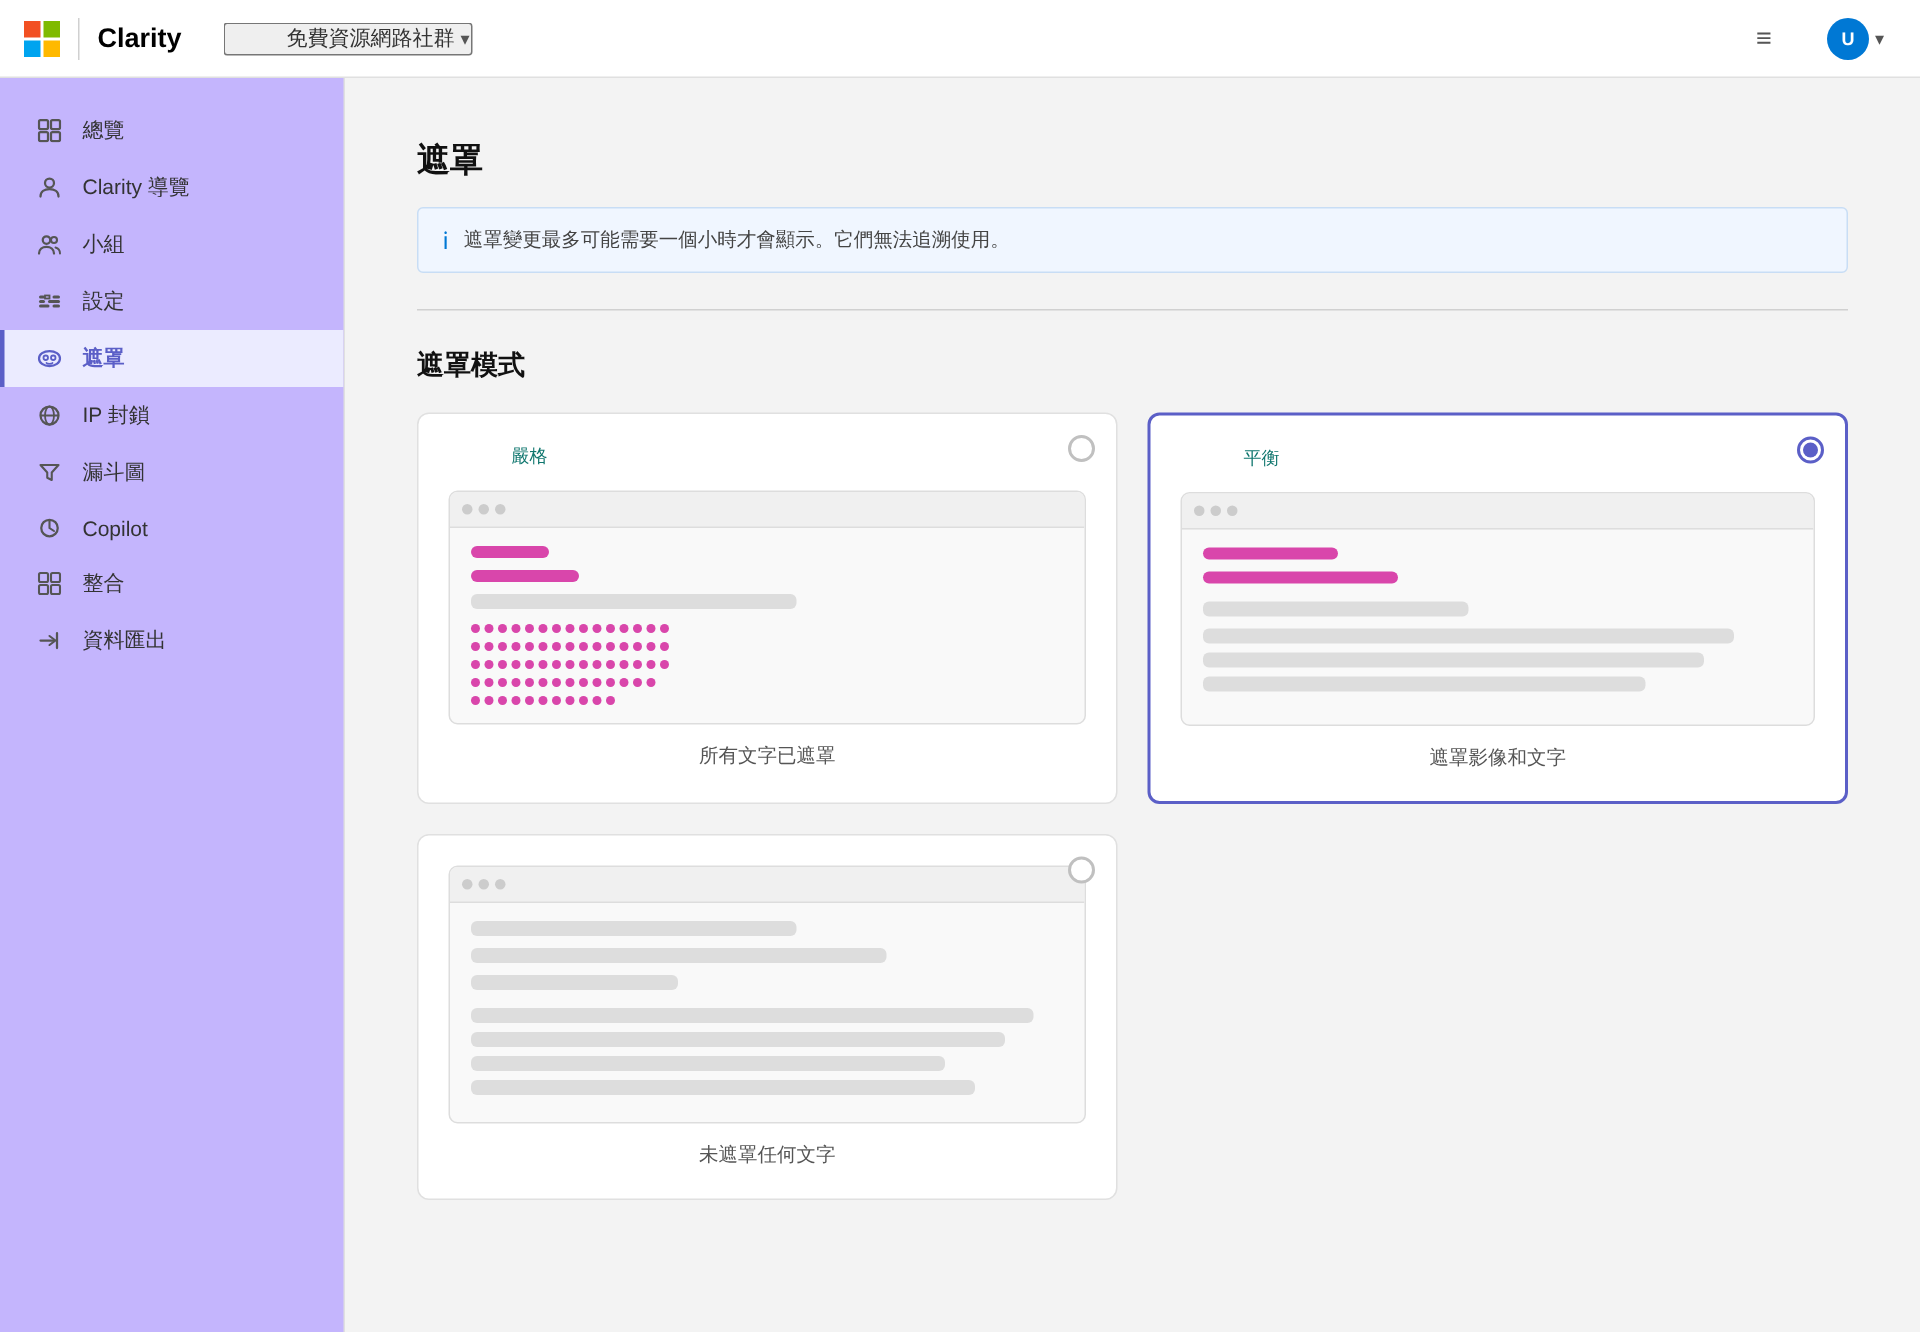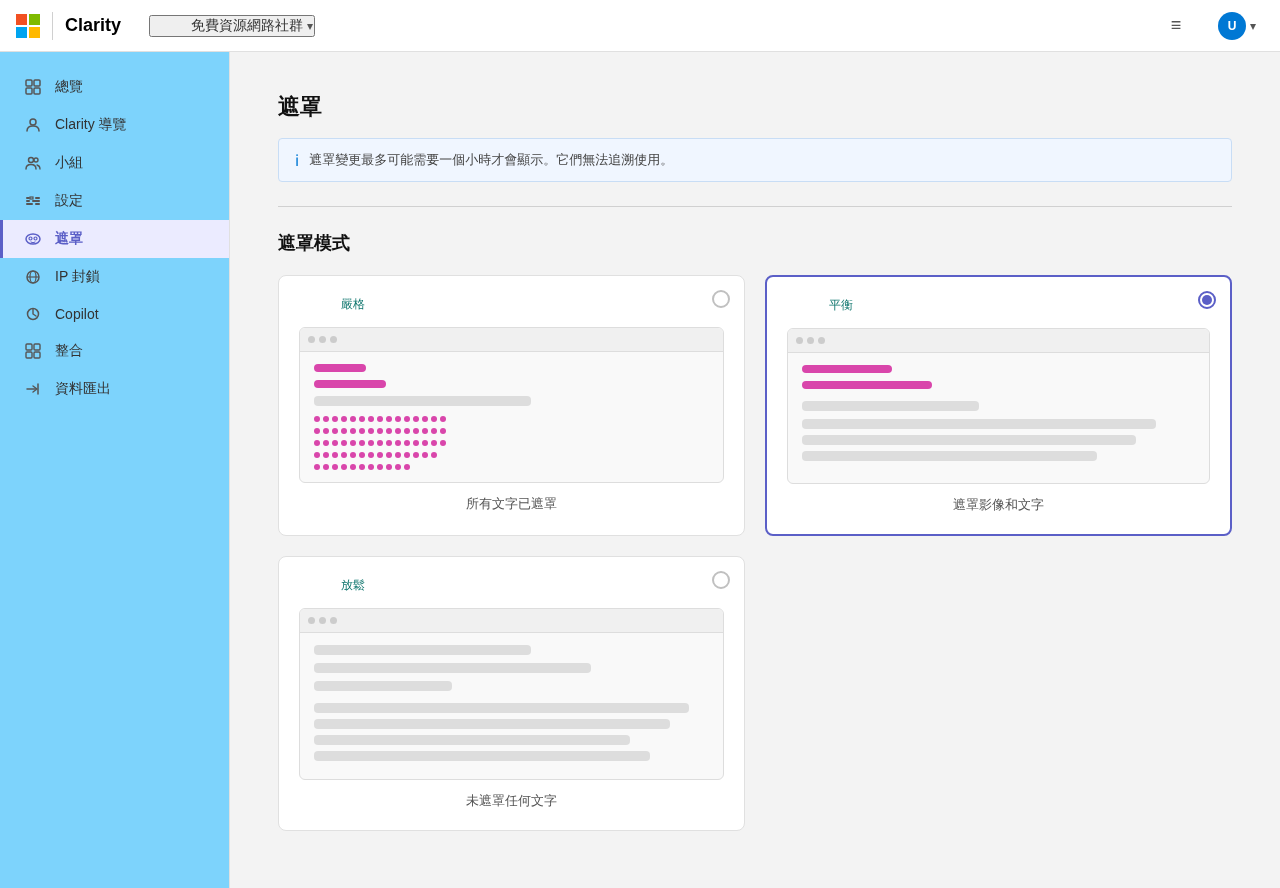--- a/index.html
+++ b/index.html
@@ -107,21 +107,21 @@
     
     .app-body {
       display: flex;
       flex: 1;
       overflow: hidden;
     }
 
     
     .sidebar {
       width: 230px;
-      background: #7dd3fc;
+      background: #c4b5fd;
       border-right: 1px solid #e0e0e0;
       display: flex;
       flex-direction: column;
       padding: 16px 0;
       overflow-y: auto;
       flex-shrink: 0;
     }
     .sidebar-item {
       display: flex;
       align-items: center;
@@ -407,20 +407,28 @@
             <circle cx="8" cy="8" r="6" stroke="#555" stroke-width="1.5"></circle>
             <ellipse cx="8" cy="8" rx="3" ry="6" stroke="#555" stroke-width="1.2"></ellipse>
             <path d="M2 8h12" stroke="#555" stroke-width="1.2"></path>
           </svg>
       </span>
       <span class="sidebar-label">IP 封鎖</span>
     </div>
     <div class="sidebar-item">
       <span class="sidebar-icon">
         <svg width="16" height="16" viewBox="0 0 16 16" fill="none">
+            <path d="M2 3h12l-4.5 5v5l-3-1.5V8L2 3z" stroke="#555" stroke-width="1.4" stroke-linejoin="round"></path>
+          </svg>
+      </span>
+      <span class="sidebar-label">漏斗圖</span>
+    </div>
+    <div class="sidebar-item">
+      <span class="sidebar-icon">
+        <svg width="16" height="16" viewBox="0 0 16 16" fill="none">
             <circle cx="8" cy="8" r="5.5" stroke="#555" stroke-width="1.5"></circle>
             <path d="M8 3v5l3 2" stroke="#555" stroke-width="1.4" stroke-linecap="round"></path>
           </svg>
       </span>
       <span class="sidebar-label">Copilot</span>
     </div>
     <div class="sidebar-item">
       <span class="sidebar-icon">
         <svg width="16" height="16" viewBox="0 0 16 16" fill="none">
             <rect x="1" y="1" width="6" height="6" rx="1" stroke="#555" stroke-width="1.4"></rect>
@@ -589,21 +597,20 @@
 
             <div class="mask-line" style="width:90%;margin-bottom:6px;"></div>
             <div class="mask-line" style="width:85%;margin-bottom:6px;"></div>
             <div class="mask-line" style="width:75%;"></div>
           </div>
         </div>
         <div class="card-desc">遮罩影像和文字</div>
       </div>
 
       <div class="mode-card">
-        <div class="card-label">放鬆</div>
         <div class="radio-indicator"></div>
         <div class="mini-browser">
           <div class="mini-browser-titlebar">
             <div class="dot"></div>
               <div class="dot"></div>
               <div class="dot"></div>
           </div>
           <div class="mini-browser-body">
 
             <div class="mask-line" style="width:55%;margin-bottom:8px;"></div>

